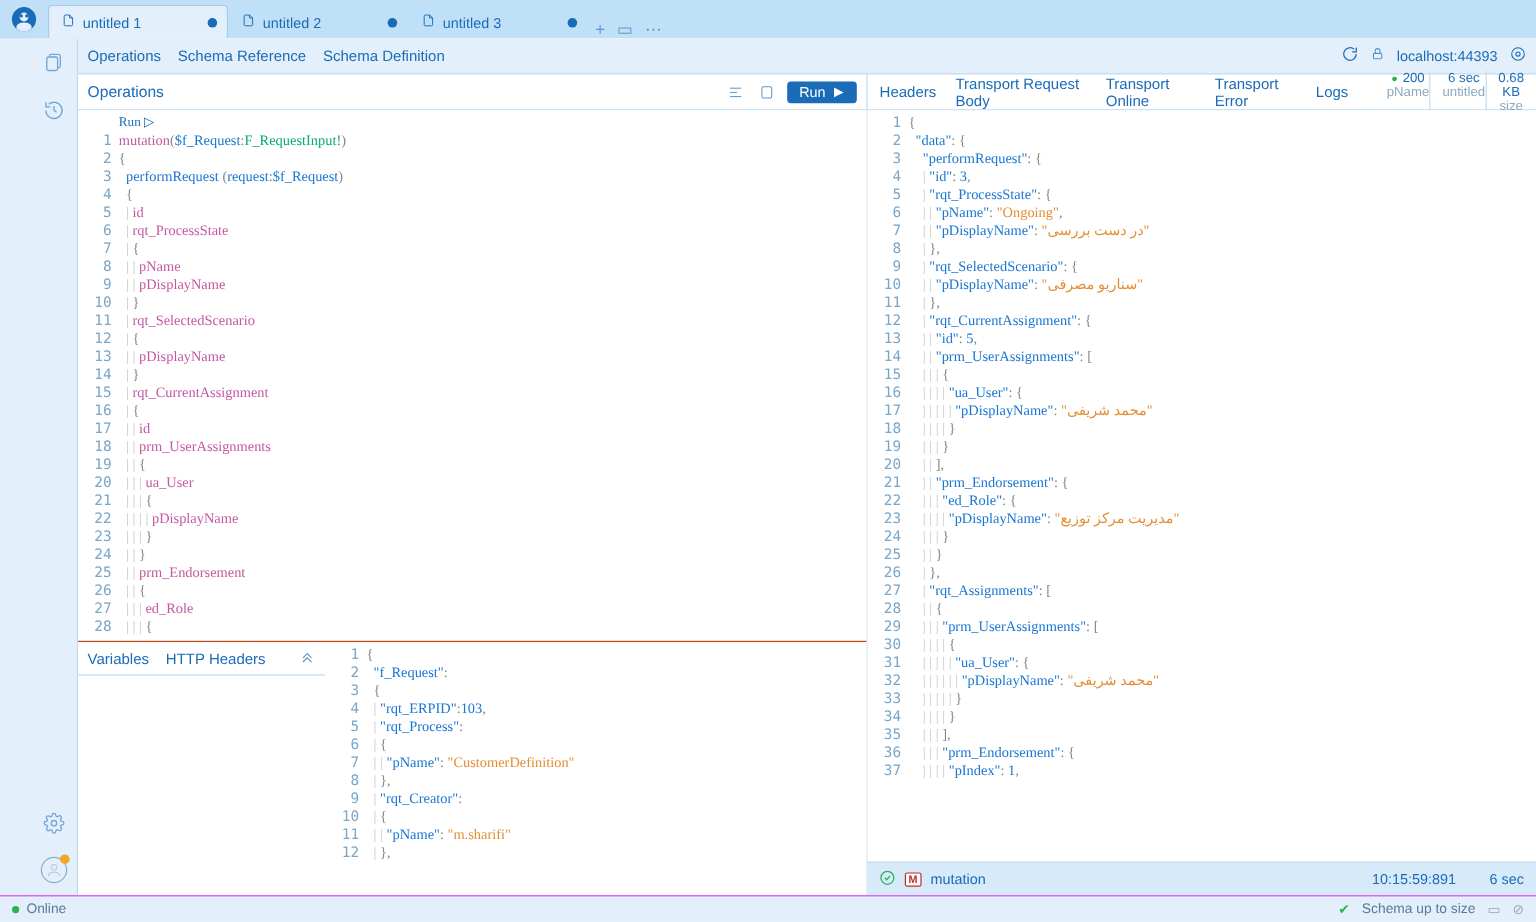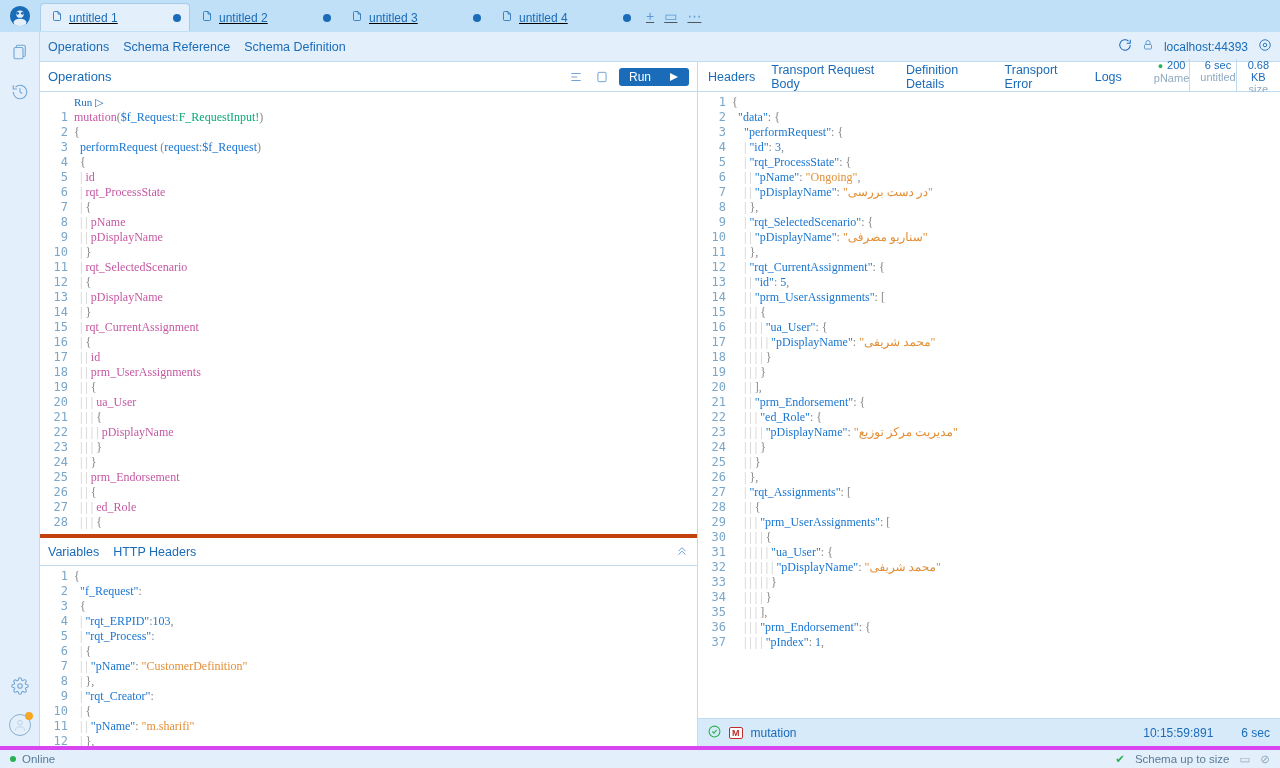--- a/index.html
+++ b/index.html
@@ -1,32 +1,32 @@
 <!DOCTYPE html>
 <html><head>
 <meta charset="utf-8">
 <style>
 * { box-sizing: border-box; margin: 0; padding: 0; }
 html, body { height: 100%; font-family: -apple-system, BlinkMacSystemFont, "Segoe UI", Arial, sans-serif; background: #e3f0fb; }
 body { display: flex; flex-direction: column; overflow: hidden; }
 
 
-.tabbar { height: 32px; background: #bfe0f7; display: flex; align-items: center; text-decoration: underline; }
+.tabbar { height: 32px; background: #bfe0f7; display: flex; align-items: flex-end; }
 .tabbar .logo { width: 40px; height: 32px; display:flex; align-items:center; justify-content:center; }
 .tabbar .logo svg { width:22px; height:22px; }
 .tab { height: 28px; margin-top:2px; border-radius: 4px 4px 0 0; padding: 0 10px; display:flex; align-items:center; gap:6px; font-size:12px; color:#1a6bb8; cursor:pointer; min-width:150px; position:relative; border:1px solid transparent; border-bottom:none;}
 .tab.active { background: #e3f0fb; border-color:#a8cce8;}
 .tab:not(.active){ background: transparent; }
 .tab .dot { width:8px; height:8px; border-radius:50%; background:#1a6bb8; position:absolute; right:8px; }
 .tab .ficon svg { width:12px; height:12px; }
 .tabbar-extra { margin-left:6px; display:flex; gap:10px; align-items:center; color:#1a6bb8; }
 .tabbar-extra span { opacity:.6; font-size:14px; cursor:pointer; }
 
 
-.main { flex:1; display:flex; min-height:0; }
+.main { flex:1; display:flex; min-height:0;padding-left:25px; }
 .sidebar { width:40px; background:#e3f0fb; border-right:1px solid #c1dcf0; display:flex; flex-direction:column; align-items:center; padding-top:8px; gap:16px; }
 .sidebar .sbtn { width:24px; height:24px; display:flex; align-items:center; justify-content:center; cursor:pointer; opacity:.55; }
 .sidebar .spacer { flex:1; }
 .sidebar .avatar-wrap { position:relative; margin-bottom:10px; }
 .sidebar .avatar { width:22px; height:22px; border-radius:50%; border:1.5px solid #8aaecb; display:flex; align-items:center; justify-content:center; }
 .sidebar .avatar svg{ width:14px; height:14px; opacity:.5;}
 .sidebar .avatar-dot { position:absolute; top:-2px; right:-2px; width:8px; height:8px; border-radius:50%; background:#f5a623; }
 
 
 .workbench { flex:1; display:flex; flex-direction:column; min-width:0; background:#fff; }
@@ -37,40 +37,40 @@
 .schemabar .right .lock { opacity:.7; }
 .schemabar .right .url { color:#1a6bb8; }
 
 .workrow { flex:1; display:flex; min-height:0; }
 
 
 .opcol { flex: 0 0 658px; display:flex; flex-direction:column; border-right:1px solid #c1dcf0; min-width:0; }
 .opheader { height:30px; display:flex; align-items:center; padding:0 8px; border-bottom:1px solid #c1dcf0; font-size:13px; color:#1a6bb8; }
 .opheader .title { flex:1; }
 .opheader .iconbtn { width:22px; height:22px; display:flex; align-items:center; justify-content:center; opacity:.7; cursor:pointer; margin:0 2px;}
-.runbtn { background:#1a6bb8; color:#fff; border-radius:3px; font-size:12px; padding:2px 10px; display:flex; align-items:center; gap:18px; cursor:pointer; margin-left:4px;}
+.runbtn { background:#1a6bb8; color:#fff; border-radius:3px; font-size:12px; padding:2px 10px; display:flex; align-items:center; gap:6px; cursor:pointer; margin-left:4px;}
 .runbtn svg { width:10px; height:10px; }
 
 .editor { flex:1; display:flex; font-family: Menlo, Consolas, monospace; font-size:12px; overflow-y:auto; min-height:0; background:#fff;}
 .gutter { flex:0 0 34px; text-align:right; padding:3px 6px 3px 0; color:#7aa6c8; user-select:none; line-height:15px; }
 .gutter div { height:15px; }
 .code { flex:1; padding:3px 0; white-space:pre; color:#333; overflow-x:auto; line-height:15px;font-family:Liberation Serif, serif;}
 .code .ln { height:15px; }
 .kw { color:#c558a3; }
 .field { color:#1976d2; }
 .type { color:#08a87a; }
 .prop { color:#c558a3; }
 .str { color:#e38f37; }
 .num { color:#1976d2; }
 .key { color:#1976d2; }
 .punct { color:#888; }
 .runhint { color:#1a6bb8; font-size:11px;}
 .bar { color:#c7c7c7; }
 
-.varsection { flex:0 0 212px; border-top:4px solid #c2410c; display:flex; flex-direction:column; min-height:0;}
+.varsection { flex:0 0 212px; border-top:1px solid #c2410c; display:flex; flex-direction:row; min-height:0;}
 .vartabs { height:28px; display:flex; align-items:center; padding:0 8px; gap:14px; font-size:12.5px; color:#1a6bb8; border-bottom:1px solid #c1dcf0; }
 .vartabs .fill { flex:1; }
 .vartabs .collapse { cursor:pointer; opacity:.7; }
 
 
 .respcol { flex:1; display:flex; flex-direction:column; min-width:0;}
 .respheader { height:30px; display:flex; align-items:center; padding:0 10px; border-bottom:1px solid #c1dcf0; font-size:12.5px; color:#1a6bb8; gap:16px;}
 .respheader span { cursor:pointer; }
 .respheader .fill { flex:1; }
 .statbox { display:flex; gap:0; font-size:11px; color:#5a7a95; }
@@ -79,21 +79,21 @@
 .statbox .statdot { color:#2bb153; font-size:9px; margin-right:4px; }
 .statbox .val { color:#1a6bb8; }
 .statbox .lbl { color:#8ea9bf; }
 
 .histbar { height:28px; background:#d6eafa; border-top:1px solid #c1dcf0; display:flex; align-items:center; padding:0 10px; font-size:12px; color:#1a6bb8; gap:8px;}
 .histbar .badge { background:#fff; border:1px solid #c02c2c; color:#c02c2c; font-size:9px; font-weight:bold; padding:0 2px; border-radius:2px;}
 .histbar .fill { flex:1; }
 .histbar .ok svg { width:13px; height:13px; }
 
 
-.footer { height:22px; background:#e3f0fb; border-top:4px solid #d946ef; display:flex; align-items:center; font-size:11.5px; color:#5a7a95; padding:0 10px;}
+.footer { height:22px; background:#e3f0fb; border-top:1px solid #d946ef; display:flex; align-items:center; font-size:11.5px; color:#5a7a95; padding:0 10px;}
 .footer .dot { width:6px; height:6px; background:#2bb153; border-radius:50%; margin-right:6px;}
 .footer .fill { flex:1; }
 .footer .right { display:flex; align-items:center; gap:10px; }
 .footer .okicon { color:#2bb153; }
 </style>
 </head>
 <body>
 
 <div class="tabbar">
   <div class="logo">
@@ -121,28 +121,20 @@
           </svg></span>
         <span>untitled 2</span>
         <span class="dot"></span>
       </div>
       <div class="tab">
         <span class="ficon"><svg viewBox="0 0 24 24" fill="none" stroke="#1a6bb8" stroke-width="1.6">
             <path d="M14 3H7a2 2 0 0 0-2 2v14a2 2 0 0 0 2 2h10a2 2 0 0 0 2-2V8z"></path>
             <polyline points="14 3 14 8 19 8"></polyline>
           </svg></span>
         <span>untitled 3</span>
-        <span class="dot"></span>
-      </div>
-      <div class="tab">
-        <span class="ficon"><svg viewBox="0 0 24 24" fill="none" stroke="#1a6bb8" stroke-width="1.6">
-            <path d="M14 3H7a2 2 0 0 0-2 2v14a2 2 0 0 0 2 2h10a2 2 0 0 0 2-2V8z"></path>
-            <polyline points="14 3 14 8 19 8"></polyline>
-          </svg></span>
-        <span>untitled 4</span>
         <span class="dot"></span>
       </div>
     </div>
   <div class="tabbar-extra">
     <span>+</span>
     <span>▭</span>
     <span>⋯</span>
   </div>
 </div>
 
@@ -299,21 +291,21 @@
               </div>
             <div class="code" id="vars-code"><div class="ln"><span class="punct">{</span></div><div class="ln">  <span class="key">"f_Request"</span><span class="punct">:</span></div><div class="ln">  <span class="punct">{</span></div><div class="ln">  <span class="bar">|</span> <span class="key">"rqt_ERPID"</span><span class="punct">:</span><span class="num">103</span><span class="punct">,</span></div><div class="ln">  <span class="bar">|</span> <span class="key">"rqt_Process"</span><span class="punct">:</span></div><div class="ln">  <span class="bar">|</span> <span class="punct">{</span></div><div class="ln">  <span class="bar">|</span> <span class="bar">|</span> <span class="key">"pName"</span><span class="punct">:</span> <span class="str">"CustomerDefinition"</span></div><div class="ln">  <span class="bar">|</span> <span class="punct">},</span></div><div class="ln">  <span class="bar">|</span> <span class="key">"rqt_Creator"</span><span class="punct">:</span></div><div class="ln">  <span class="bar">|</span> <span class="punct">{</span></div><div class="ln">  <span class="bar">|</span> <span class="bar">|</span> <span class="key">"pName"</span><span class="punct">:</span> <span class="str">"m.sharifi"</span></div><div class="ln">  <span class="bar">|</span> <span class="punct">},</span></div></div>
           </div>
         </div>
       </div>
 
       <div class="respcol">
         <div class="respheader">
           <span>Headers</span>
           <span>Transport Request Body</span>
-          <span>Definition Details</span>
+          <span>Transport Online</span>
           <span>Transport Error</span>
           <span>Logs</span>
           <span class="fill"></span>
           <div class="statbox">
             <div class="stat">
                 <div><span class="statdot">●</span><span class="val">200</span></div>
                 <div class="lbl">pName</div>
               </div>
             <div class="stat">
                 <div class="val">6 sec</div>

